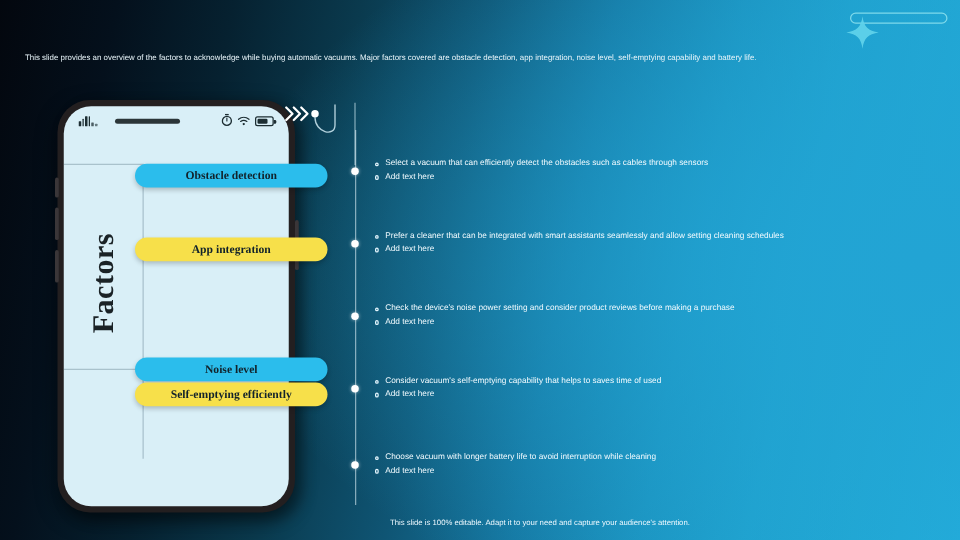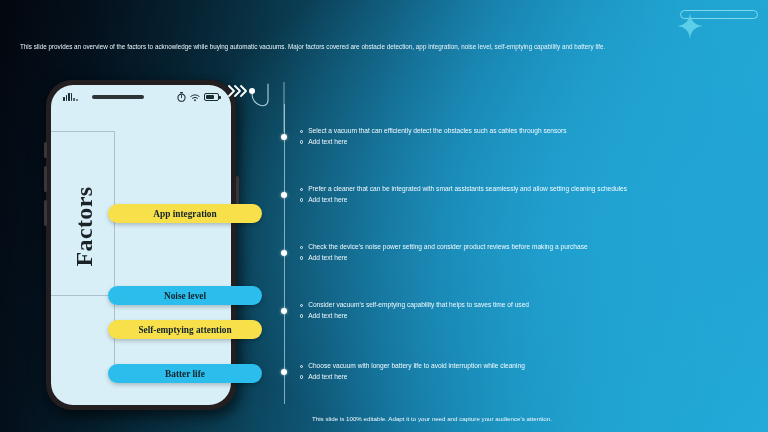--- a/index.html
+++ b/index.html
@@ -219,21 +219,21 @@
     align-items: center;
     justify-content: center;
     font-family: "Liberation Serif", serif;
     font-weight: bold;
     font-size: 9.3px;
     color: #12232b;
     box-shadow: 0 2px 4px rgba(0,0,0,0.22);
     white-space: nowrap;
   }
   .pill.blue   { background: #2bbdec; }
-  .pill.yellow { background: #f7e04a; margin-top: 14px; }
+  .pill.yellow { background: #f7e04a; }
 
   .pill.p1 { left: 108px; top: 131px; }
   .pill.p2 { left: 108px; top: 190px; }
   .pill.p3 { left: 108px; top: 248px; margin-top: 38px; }
   .pill.p4 { left: 108px; top: 306px; }
   .pill.p5 { left: 108px; top: 364px; }
 
   
   .connector {
     position: absolute;
@@ -358,24 +358,24 @@
       </div>
 
       <div class="guide-v"></div>
       <div class="guide-h g1"></div>
       <div class="guide-h g2"></div>
 
       <div class="factors-label">Factors</div>
     </div>
   </div>
 
+  <div class="pill blue p1">Obstacle detection</div>
   <div class="pill yellow p2">App integration</div>
   <div class="pill blue p3">Noise level</div>
-  <div class="pill yellow p4">Self-emptying attention</div>
-  <div class="pill blue p5">Batter life</div>
+  <div class="pill yellow p4">Self-emptying efficiently</div>
 
   <div class="connector">
     <svg width="70" height="50" viewBox="0 0 70 50">
       <g fill="none" stroke="#ffffff" stroke-width="1.8" stroke-linecap="round" stroke-linejoin="round">
         <path d="M1 4 L6 9 L1 14"></path>
         <path d="M7 4 L12 9 L7 14"></path>
         <path d="M13 4 L18 9 L13 14"></path>
       </g>
       <circle cx="24" cy="9" r="3" fill="#ffffff"></circle>
       <path d="M24 12 C24 24 40 28 40 18 L40 2" fill="none" stroke="#cfe9f2" stroke-width="1.1" stroke-linecap="round" opacity="0.85"></path>

